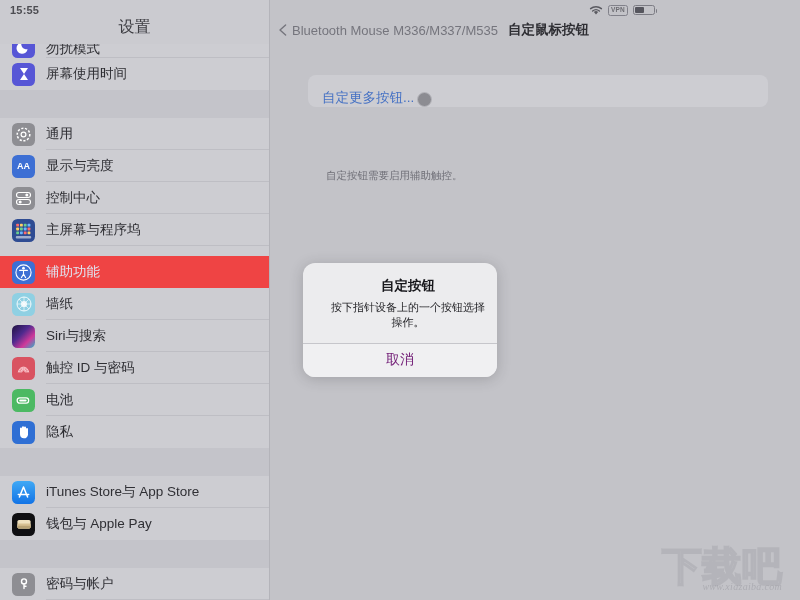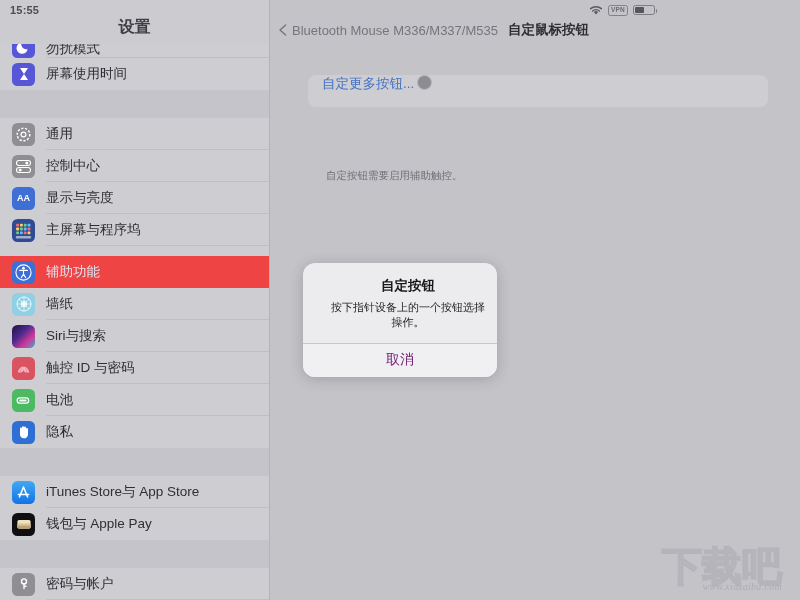--- a/index.html
+++ b/index.html
@@ -64,21 +64,21 @@
   #sidebar {
     position: absolute; top: 0; left: 0;
     width: 270px; height: 600px;
     background: #cbcbd0;
     overflow: hidden;
     border-right: 1px solid #b4b4ba;
   }
   #sidebar-title {
     height: 44px;
     display: flex; align-items: center; justify-content: center;
-    font-size: 16px; font-weight: bold;
+    font-size: 16px; font-weight: normal;
     color: #3d3d42;
     padding-top: 10px;
   }
   #sidebar-scroll {
     position: absolute;
     top: 44px; left: 0; right: 0; bottom: 0;
   }
   .sb-group { background: #cdcdd2; }
   .sb-gap { height: 28px; background: #c4c4ca; }
   .sb-row {
@@ -162,21 +162,21 @@
     font-size: 13.5px; font-weight: bold;
     color: #2f2f34;
     white-space: nowrap;
   }
   #settings-card {
     position: absolute;
     left: 37px; top: 75px;
     width: 460px; height: 32px;
     background: #cdcdd2;
     border-radius: 8px;
-    display: flex; align-items: flex-start;
+    display: flex; align-items: flex-end;
     padding-left: 14px;
   }
   #custom-more-label {
     font-size: 13.5px; color: #4571c4;
     white-space: nowrap;
   }
   #pointer-cursor {
     width: 15px; height: 15px;
     border-radius: 50%;
     background: #8c8c92;
@@ -294,33 +294,33 @@
         <div class="sb-row">
           <div class="sb-icon ic-gray">
             <svg width="17" height="17" viewBox="0 0 17 17">
               <circle cx="8.5" cy="8.5" r="6.3" fill="none" stroke="#fff" stroke-width="1.5" stroke-dasharray="2.2 1.6"></circle>
               <circle cx="8.5" cy="8.5" r="2.4" fill="none" stroke="#fff" stroke-width="1.2"></circle>
             </svg>
           </div>
           <div class="sb-label">通用</div>
         </div>
         <div class="sb-row">
+          <div class="sb-icon ic-blue">AA</div>
+          <div class="sb-label">显示与亮度</div>
+        </div>
+        <div class="sb-row">
           <div class="sb-icon ic-gray">
             <svg width="17" height="17" viewBox="0 0 17 17">
               <rect x="1.5" y="2.5" width="14" height="5" rx="2.5" fill="none" stroke="#fff" stroke-width="1.1"></rect>
               <circle cx="11.8" cy="5" r="1.5" fill="#fff"></circle>
               <rect x="1.5" y="9.5" width="14" height="5" rx="2.5" fill="none" stroke="#fff" stroke-width="1.1"></rect>
               <circle cx="5.2" cy="12" r="1.5" fill="#fff"></circle>
             </svg>
           </div>
           <div class="sb-label">控制中心</div>
-        </div>
-        <div class="sb-row">
-          <div class="sb-icon ic-blue">AA</div>
-          <div class="sb-label">显示与亮度</div>
         </div>
         <div class="sb-row">
           <div class="sb-icon ic-dblue">
             <svg width="19" height="19" viewBox="0 0 19 19">
               <rect x="2.2" y="2.8" width="2.8" height="2.8" rx="0.7" fill="#ff6b6b"></rect>
               <rect x="6" y="2.8" width="2.8" height="2.8" rx="0.7" fill="#ffd166"></rect>
               <rect x="9.8" y="2.8" width="2.8" height="2.8" rx="0.7" fill="#6bcf8e"></rect>
               <rect x="13.599999999999998" y="2.8" width="2.8" height="2.8" rx="0.7" fill="#6bb8ff"></rect>
               <rect x="2.2" y="6.6" width="2.8" height="2.8" rx="0.7" fill="#ffd166"></rect>
               <rect x="6" y="6.6" width="2.8" height="2.8" rx="0.7" fill="#6bcf8e"></rect>

